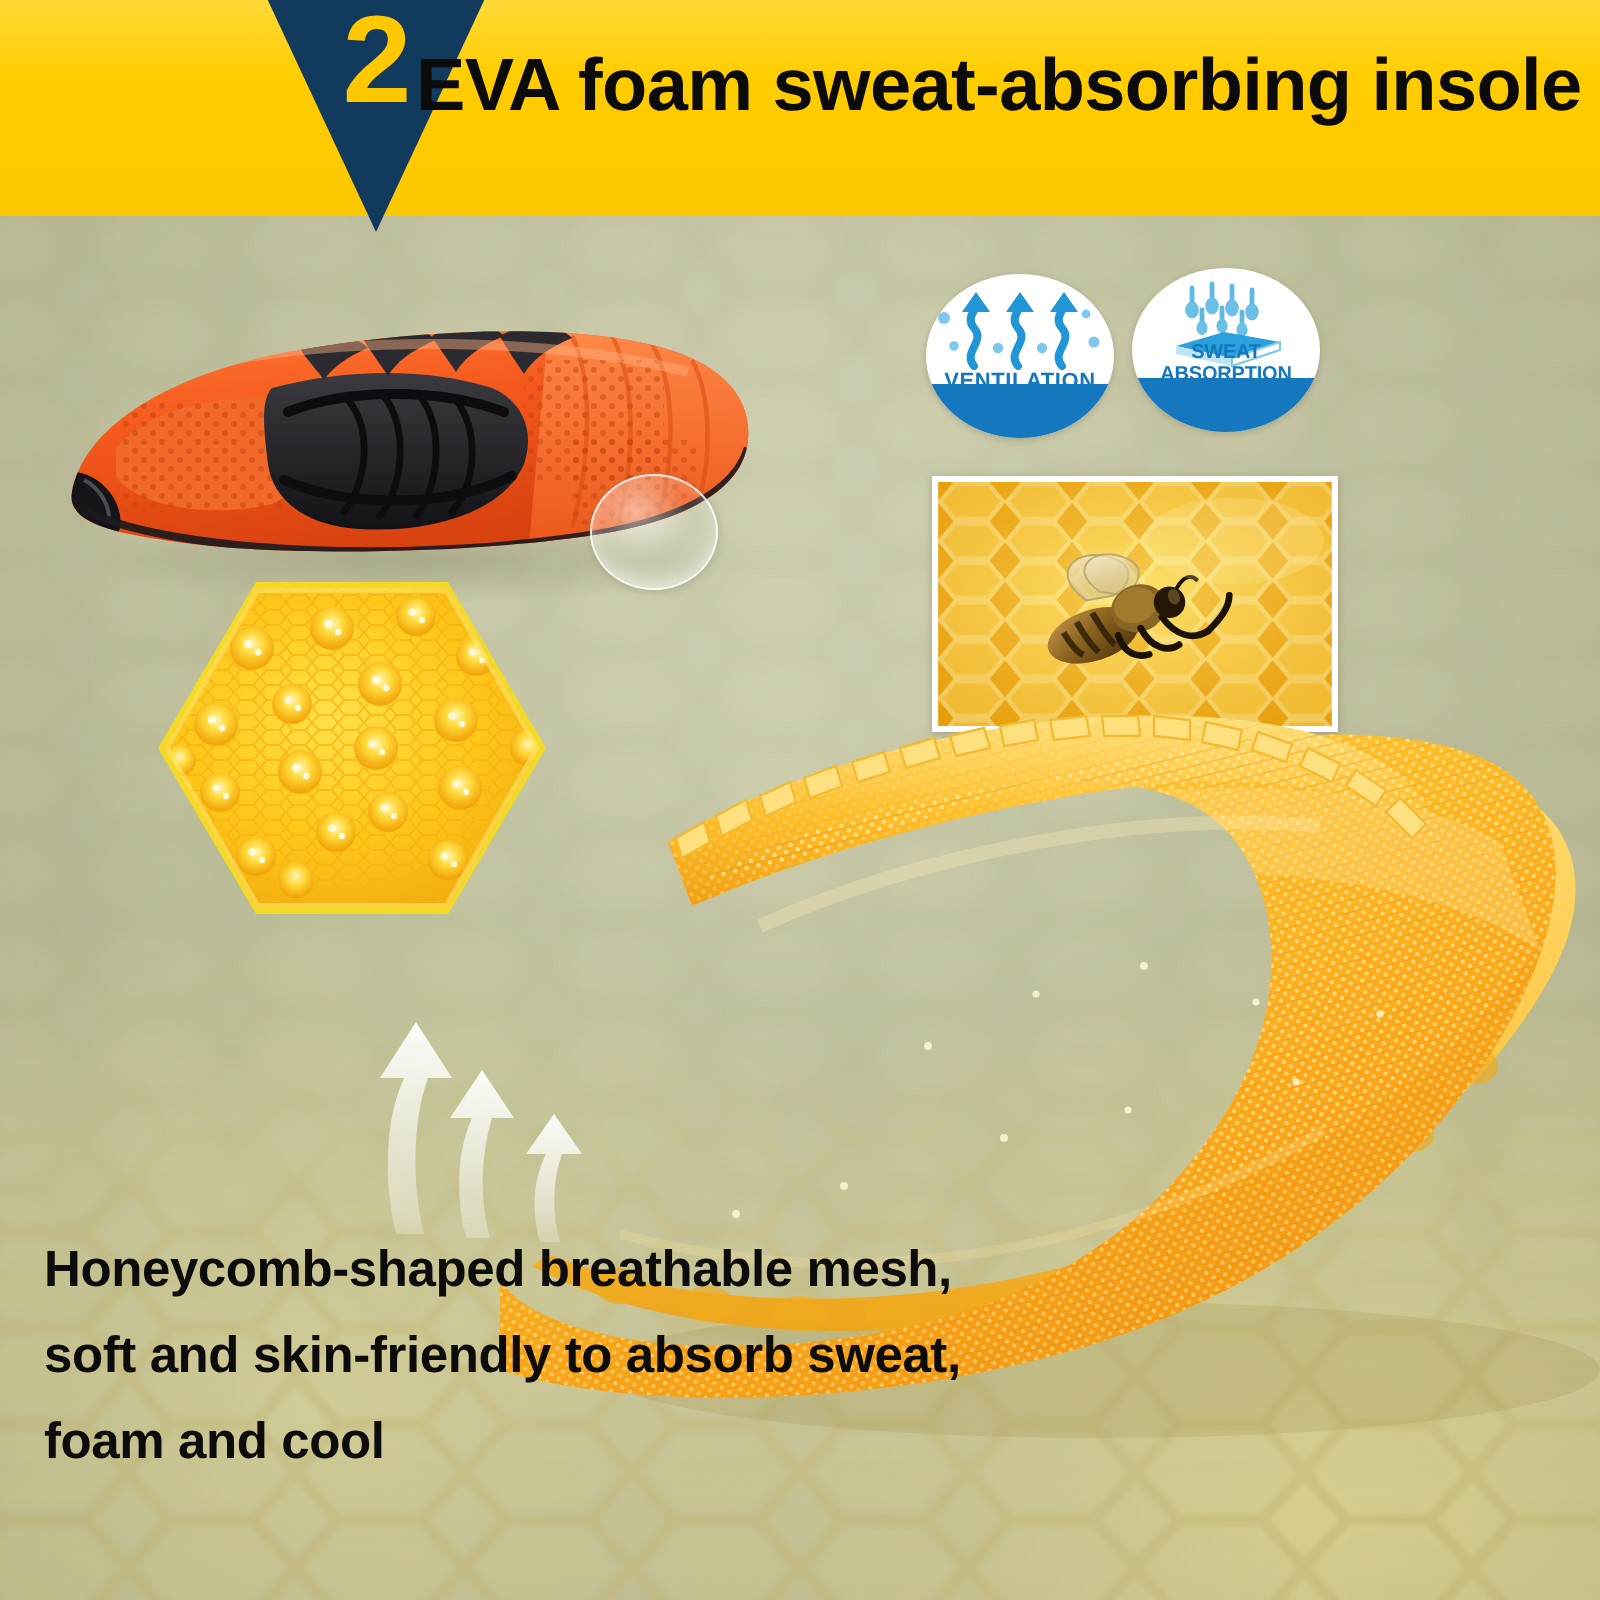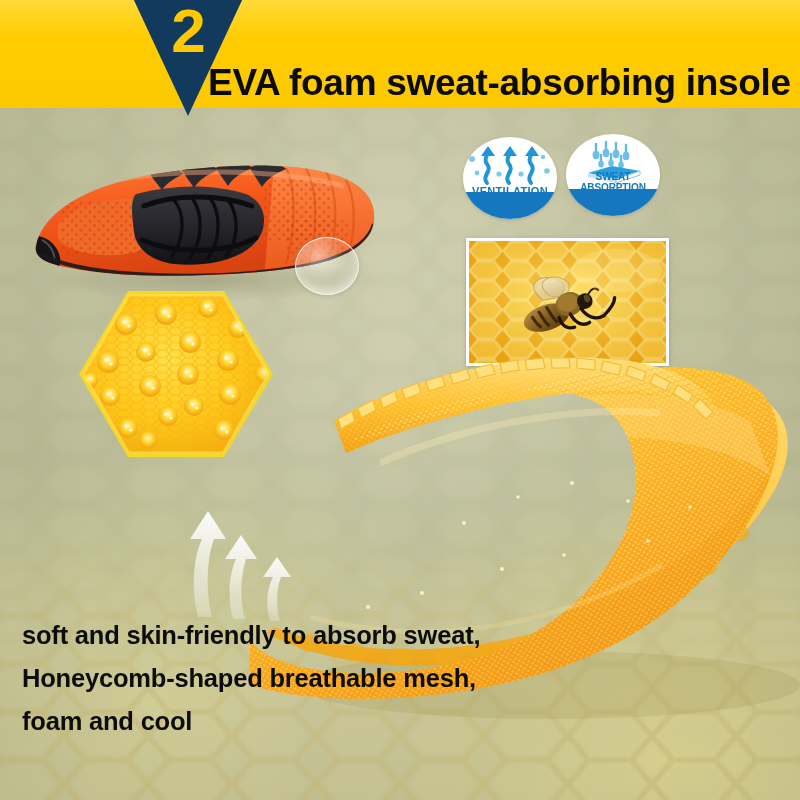--- a/index.html
+++ b/index.html
@@ -66,21 +66,20 @@
     text-align:center;
     font-size:62px;font-weight:bold;color:#ffc800;
     font-family:"Liberation Sans","DejaVu Sans",sans-serif;
     letter-spacing:-1px;line-height:1;
   }
   .header-title{
     position:absolute;left:208px;top:22px;width:586px;
     font-size:37px;font-weight:bold;color:#0b0b0b;
     letter-spacing:-.3px;white-space:nowrap;
     font-family:"Liberation Sans","DejaVu Sans",sans-serif;
-    margin-top:40px;
   }
 
   
   .shoe-wrap{position:absolute;left:24px;top:128px;width:360px;height:180px;}
   .lens{
     position:absolute;left:295px;top:237px;width:62px;height:56px;border-radius:50%;
     background:radial-gradient(ellipse at 35% 32%, rgba(255,255,255,.55) 0%, rgba(255,255,255,.12) 45%, rgba(255,255,255,.04) 72%, rgba(255,255,255,.22) 100%);
     border:1.4px solid rgba(255,255,255,.85);
     box-shadow:0 1px 4px rgba(120,120,90,.35), inset 0 -4px 10px rgba(255,255,255,.5);
     pointer-events:none;
@@ -584,18 +583,18 @@
       </linearGradient>
     </defs>
     <g fill="url(#arrFade)">
       <path d="M22 122 C16 96 16 66 26 44 L14 44 L32 16 L50 44 L38 44 C30 66 30 98 36 122 Z"></path>
       <path d="M57 124 C52 104 52 82 60 64 L49 64 L65 40 L81 64 L70 64 C64 84 64 106 69 124 Z"></path>
       <path d="M94 126 C90 112 90 96 97 82 L87 82 L101 62 L115 82 L105 82 C100 96 100 112 104 126 Z"></path>
     </g>
   </svg>
 
   <div class="desc">
+    <div class="line">Honeycomb-shaped breathable mesh,</div>
     <div class="line">soft and skin-friendly to absorb sweat,</div>
-    <div class="line">Honeycomb-shaped breathable mesh,</div>
     <div class="line">foam and cool</div>
   </div>
 
 </div>
 
 </body></html>

